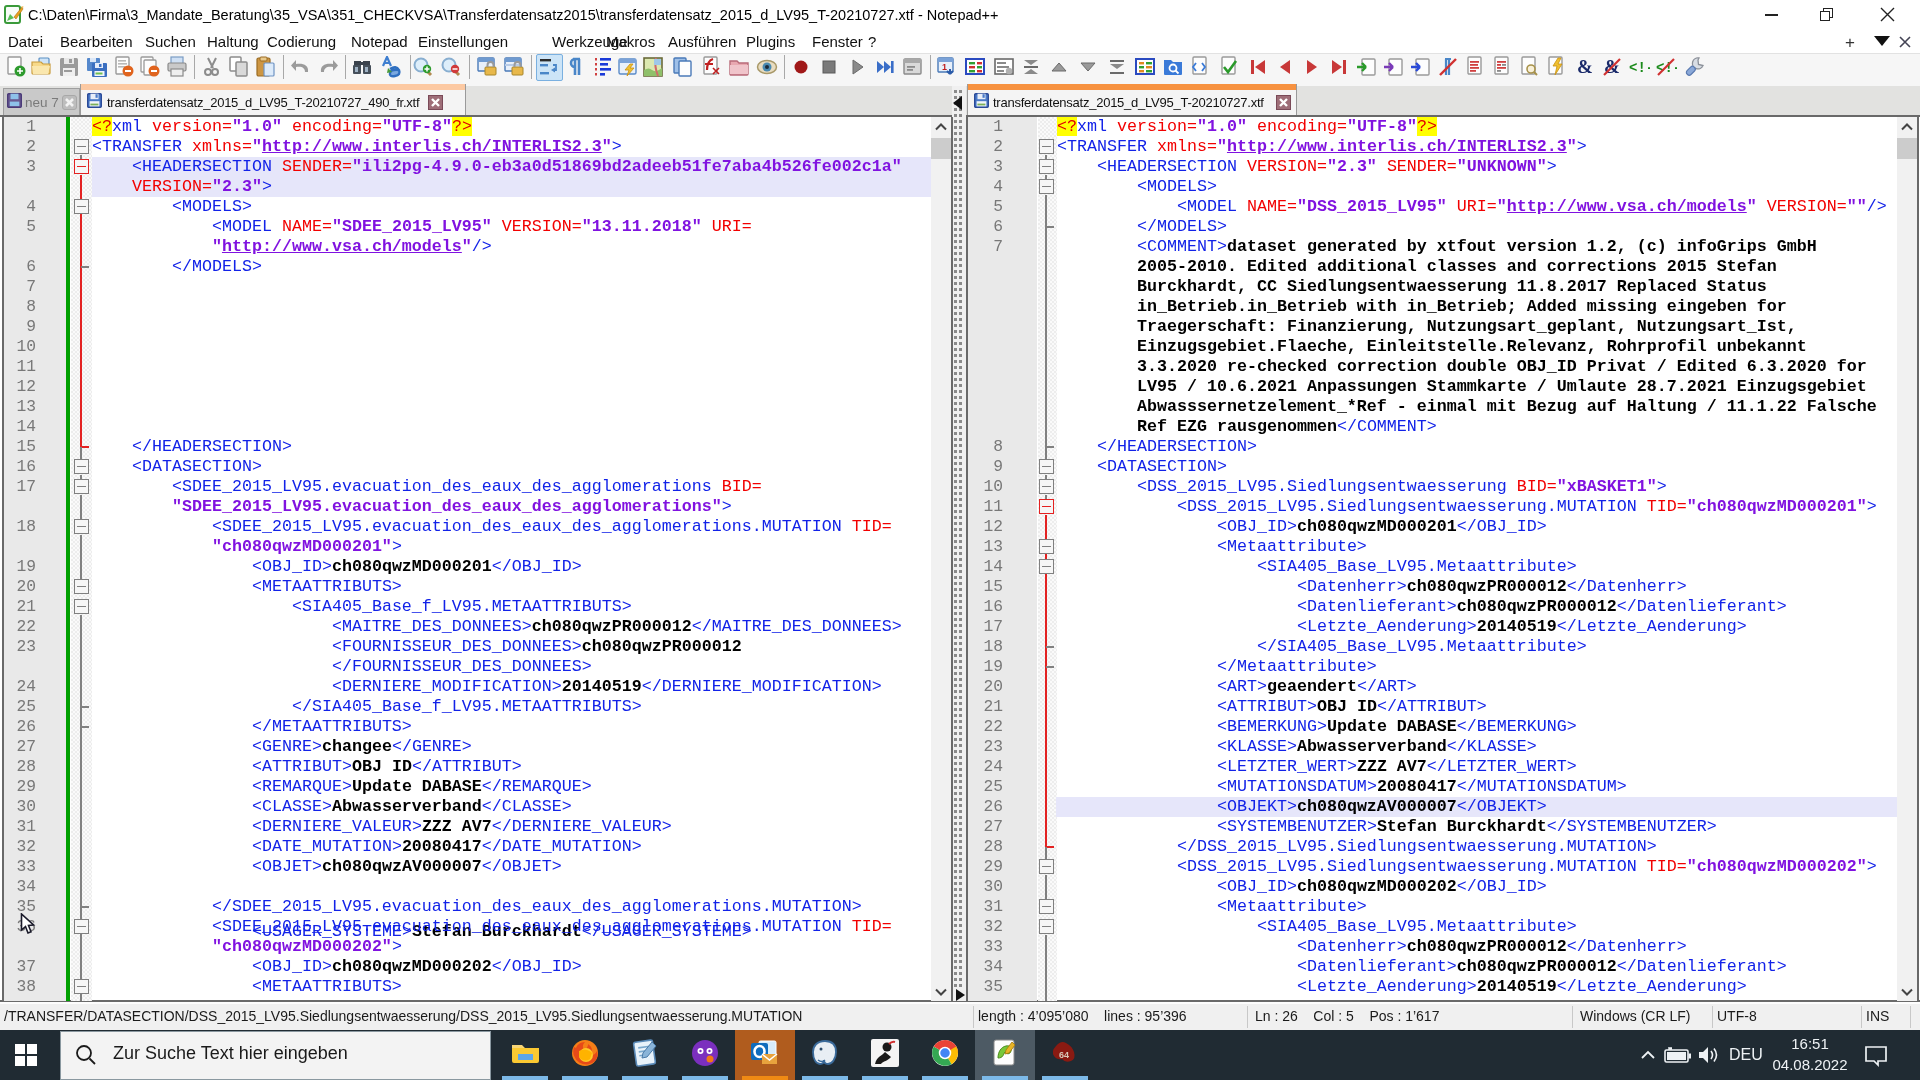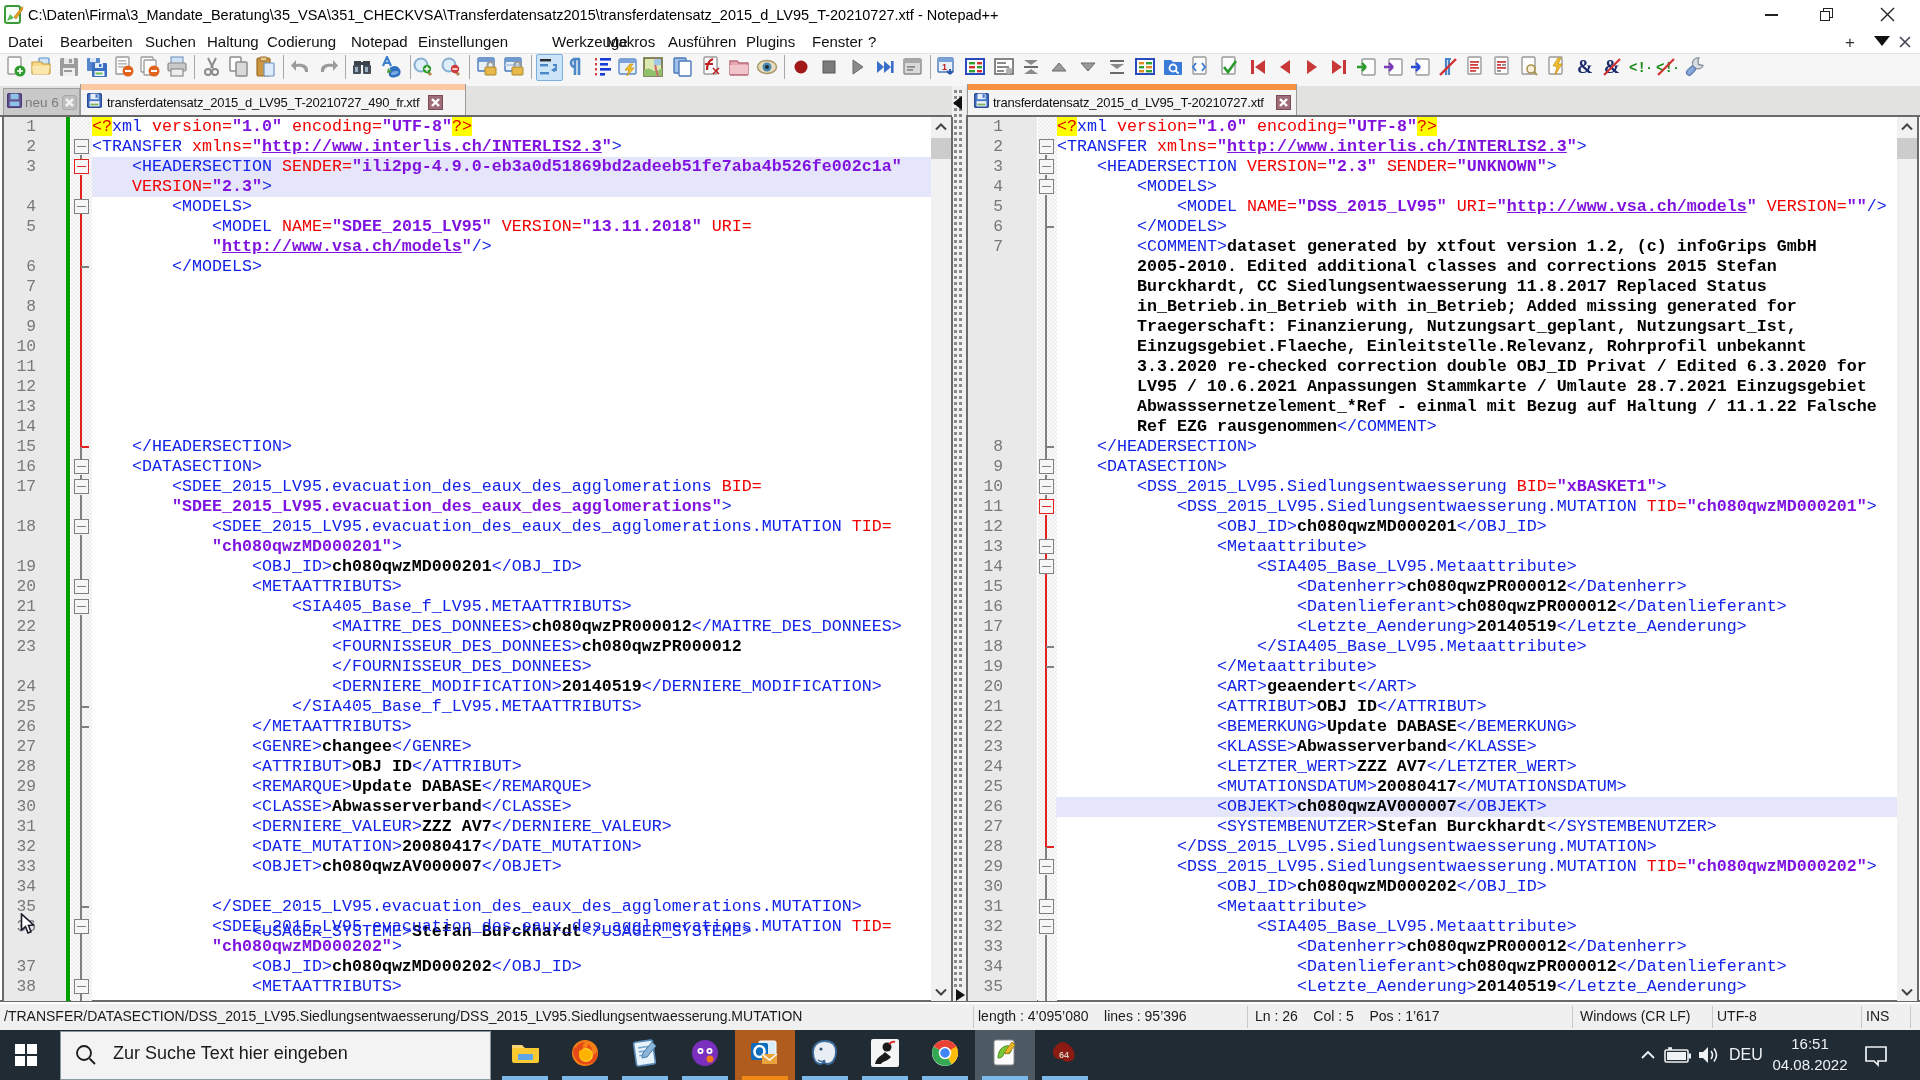--- a/index.html
+++ b/index.html
@@ -495,21 +495,21 @@
       <rect x="5" y="10" width="5.5" height="10" rx="2.5" transform="rotate(45 8 15)" fill="#8aa8d8" stroke="#5a7ab0" stroke-width="1.2"></rect>
     </svg>
   </div>
 <div class="abs" style="left:0;top:86px;width:1920px;height:29px;background:#e2e2e0"></div>
 <div class="abs" style="left:3px;top:88px;width:77px;height:27px;background:#c9c9c9;border:1px solid #9f9f9f;border-bottom:none"></div>
 <svg class="abs" style="left:7px;top:93px" width="15" height="15" viewBox="0 0 15 15">
 <rect x="0.7" y="0.7" width="13.6" height="13.6" rx="1" fill="#6a5a92" stroke="#4a3a78" stroke-width="1.4"></rect>
 <rect x="3.5" y="0.7" width="8" height="5.5" fill="#8ec2ea"></rect>
     <rect x="2.8" y="8.6" width="9.5" height="4.5" fill="#8ec2ea"></rect>
 </svg>
-<div class="abs" style="left:25px;top:95px;font-size:13.5px;color:#7a7a7a">neu 6</div>
+<div class="abs" style="left:25px;top:95px;font-size:13.5px;color:#7a7a7a">neu 7</div>
 <div class="abs" style="left:62px;top:95px;width:15px;height:15px;background:#bdbdbd;border:1px solid #a8a8a8;border-radius:3px">
     <svg width="13" height="13" viewBox="0 0 13 13">
       <path d="M3 3 L10 10 M10 3 L3 10" stroke="#f2f2f2" stroke-width="2.6"></path>
     </svg>
   </div>
 <div class="abs" style="left:80px;top:84px;width:386px;height:31px;background:#f4f4f4;border:1px solid #9a9a9a;border-bottom:none"></div>
 <div class="abs" style="left:81px;top:84px;width:384px;height:6px;background:#fcc9a2"></div>
 <svg class="abs" style="left:87px;top:93px" width="15" height="15" viewBox="0 0 15 15">
     <rect x="0.7" y="0.7" width="13.6" height="13.6" rx="1" fill="#4a7ac8" stroke="#2a4a98" stroke-width="1.4"></rect>
     <rect x="3.5" y="0.7" width="8" height="5.5" fill="#e8eef8"></rect>
@@ -656,21 +656,21 @@
 <div class="ln" style="left:969px;top:177px;width:34px">4</div>
 <div class="cr" style="left:1057px;top:177px">        <i class="t">&lt;MODELS&gt;</i></div>
 <div class="ln" style="left:969px;top:197px;width:34px">5</div>
 <div class="cr" style="left:1057px;top:197px">            <i class="t">&lt;MODEL</i> <i class="a">NAME=</i><i class="v">"DSS_2015_LV95"</i> <i class="a">URI=</i><i class="v">"</i><i class="v u">http://www.vsa.ch/models</i><i class="v">"</i> <i class="a">VERSION=</i><i class="v">""</i><i class="t">/&gt;</i></div>
 <div class="ln" style="left:969px;top:217px;width:34px">6</div>
 <div class="cr" style="left:1057px;top:217px">        <i class="t">&lt;/MODELS&gt;</i></div>
 <div class="ln" style="left:969px;top:237px;width:34px">7</div>
 <div class="cr" style="left:1057px;top:237px">        <i class="t">&lt;COMMENT&gt;</i><i class="b">dataset generated by xtfout version 1.2, (c) infoGrips GmbH</i></div>
 <div class="cr" style="left:1057px;top:257px">        <i class="b">2005-2010. Edited additional classes and corrections 2015 Stefan</i></div>
 <div class="cr" style="left:1057px;top:277px">        <i class="b">Burckhardt, CC Siedlungsentwaesserung 11.8.2017 Replaced Status</i></div>
-<div class="cr" style="left:1057px;top:297px">        <i class="b">in_Betrieb.in_Betrieb with in_Betrieb; Added missing generated for</i></div>
+<div class="cr" style="left:1057px;top:297px">        <i class="b">in_Betrieb.in_Betrieb with in_Betrieb; Added missing eingeben for</i></div>
 <div class="cr" style="left:1057px;top:317px">        <i class="b">Traegerschaft: Finanzierung, Nutzungsart_geplant, Nutzungsart_Ist,</i></div>
 <div class="cr" style="left:1057px;top:337px">        <i class="b">Einzugsgebiet.Flaeche, Einleitstelle.Relevanz, Rohrprofil unbekannt</i></div>
 <div class="cr" style="left:1057px;top:357px">        <i class="b">3.3.2020 re-checked correction double OBJ_ID Privat / Edited 6.3.2020 for</i></div>
 <div class="cr" style="left:1057px;top:377px">        <i class="b">LV95 / 10.6.2021 Anpassungen Stammkarte / Umlaute 28.7.2021 Einzugsgebiet</i></div>
 <div class="cr" style="left:1057px;top:397px">        <i class="b">Abwasssernetzelement_*Ref - einmal mit Bezug auf Haltung / 11.1.22 Falsche</i></div>
 <div class="cr" style="left:1057px;top:417px">        <i class="b">Ref EZG rausgenommen</i><i class="t">&lt;/COMMENT&gt;</i></div>
 <div class="ln" style="left:969px;top:437px;width:34px">8</div>
 <div class="cr" style="left:1057px;top:437px">    <i class="t">&lt;/HEADERSECTION&gt;</i></div>
 <div class="ln" style="left:969px;top:457px;width:34px">9</div>
 <div class="cr" style="left:1057px;top:457px">    <i class="t">&lt;DATASECTION&gt;</i></div>

